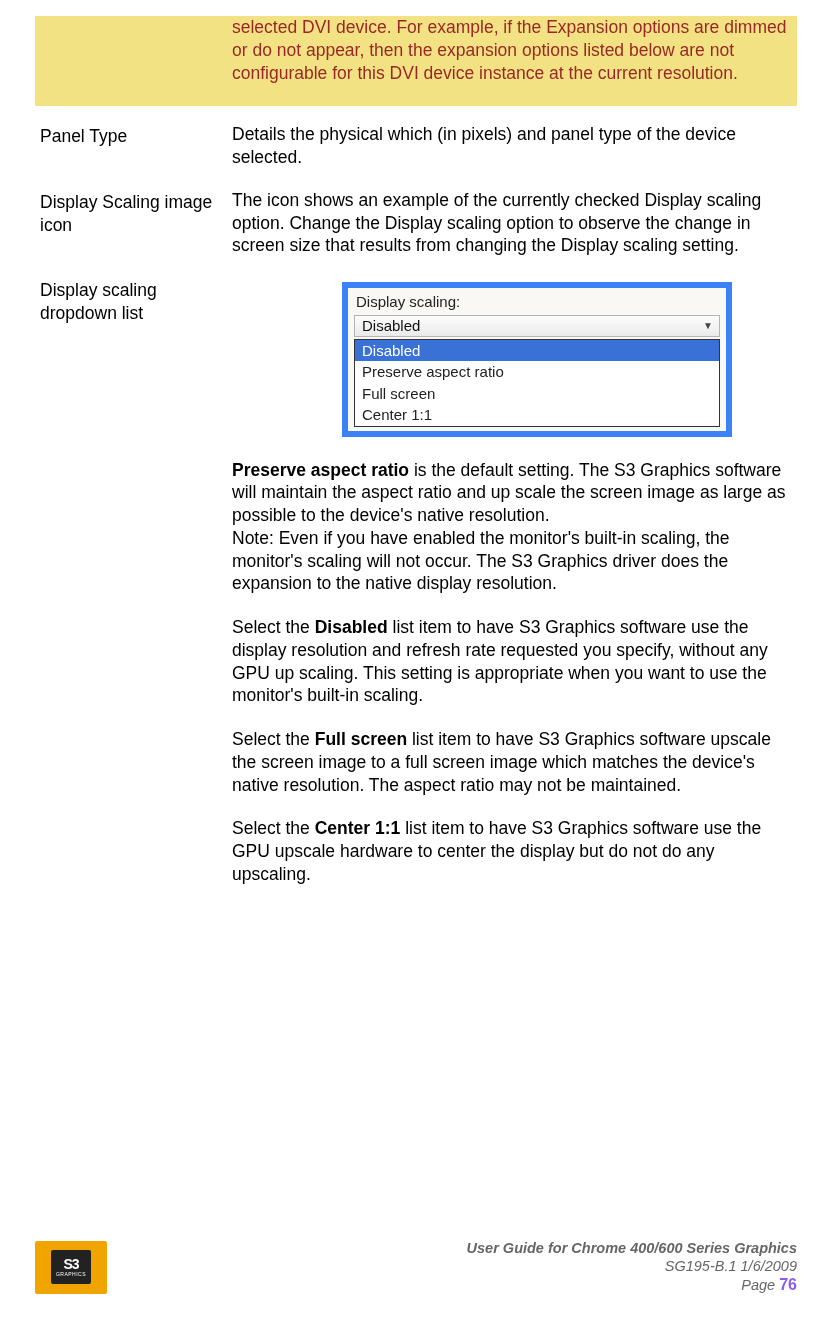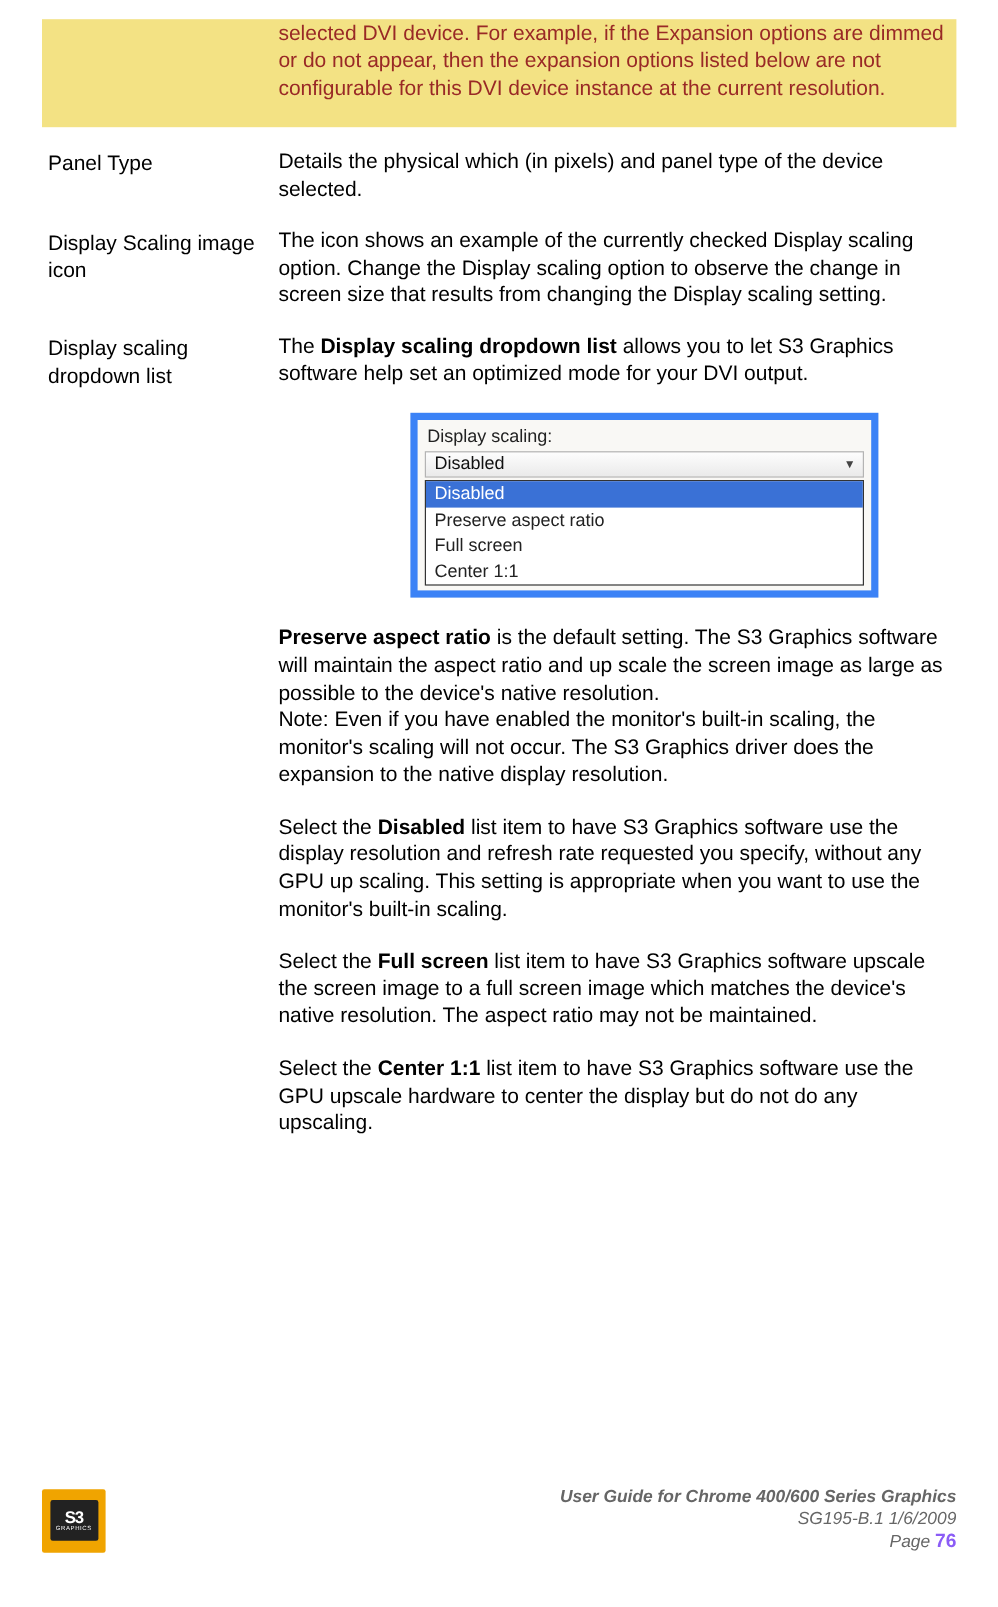--- a/index.html
+++ b/index.html
@@ -85,21 +85,21 @@
     .footer {
       position: absolute;
       bottom: 0;
       left: 0; right: 0;
       height: 58px;
       padding: 0 35px 0 35px;
       display: flex;
       align-items: center;
     }
     .footer-left {
-      width: 53px; height: 53px;
+      width: 72px; height: 53px;
       background: #f0a400;
       display: flex; align-items: center; justify-content: center;
       border-radius: 2px;
     }
     .s3-badge {
       width: 40px; height: 34px;
       background: #222;
       position: relative;
       border-radius: 2px;
       display: flex; flex-direction: column; align-items: center; justify-content: center;
@@ -142,23 +142,20 @@
     <div class="left-col">Display Scaling image icon</div>
     <div class="right-col">The icon shows an example of the currently checked Display scaling option. Change the Display scaling option to observe the change in screen size that results from changing the Display scaling setting.</div>
   </div>
 
   <div class="spacer-small"></div>
 
   <div class="row">
     <div class="left-col">Display scaling dropdown list</div>
     <div class="right-col">
 
-      <p>
-        <span>The </span><span class="b">Display scaling dropdown list</span><span> allows you to let S3 Graphics software help set an optimized mode for your DVI output.</span>
-      </p>
 
       <div class="dd-widget">
         <div class="dd-label">Display scaling:</div>
         <div class="dd-select">
           <span>Disabled</span>
           <span class="dd-arrow">▼</span>
         </div>
         <div class="dd-list">
           <div class="dd-item sel">Disabled</div>
           <div class="dd-item">Preserve aspect ratio</div>

